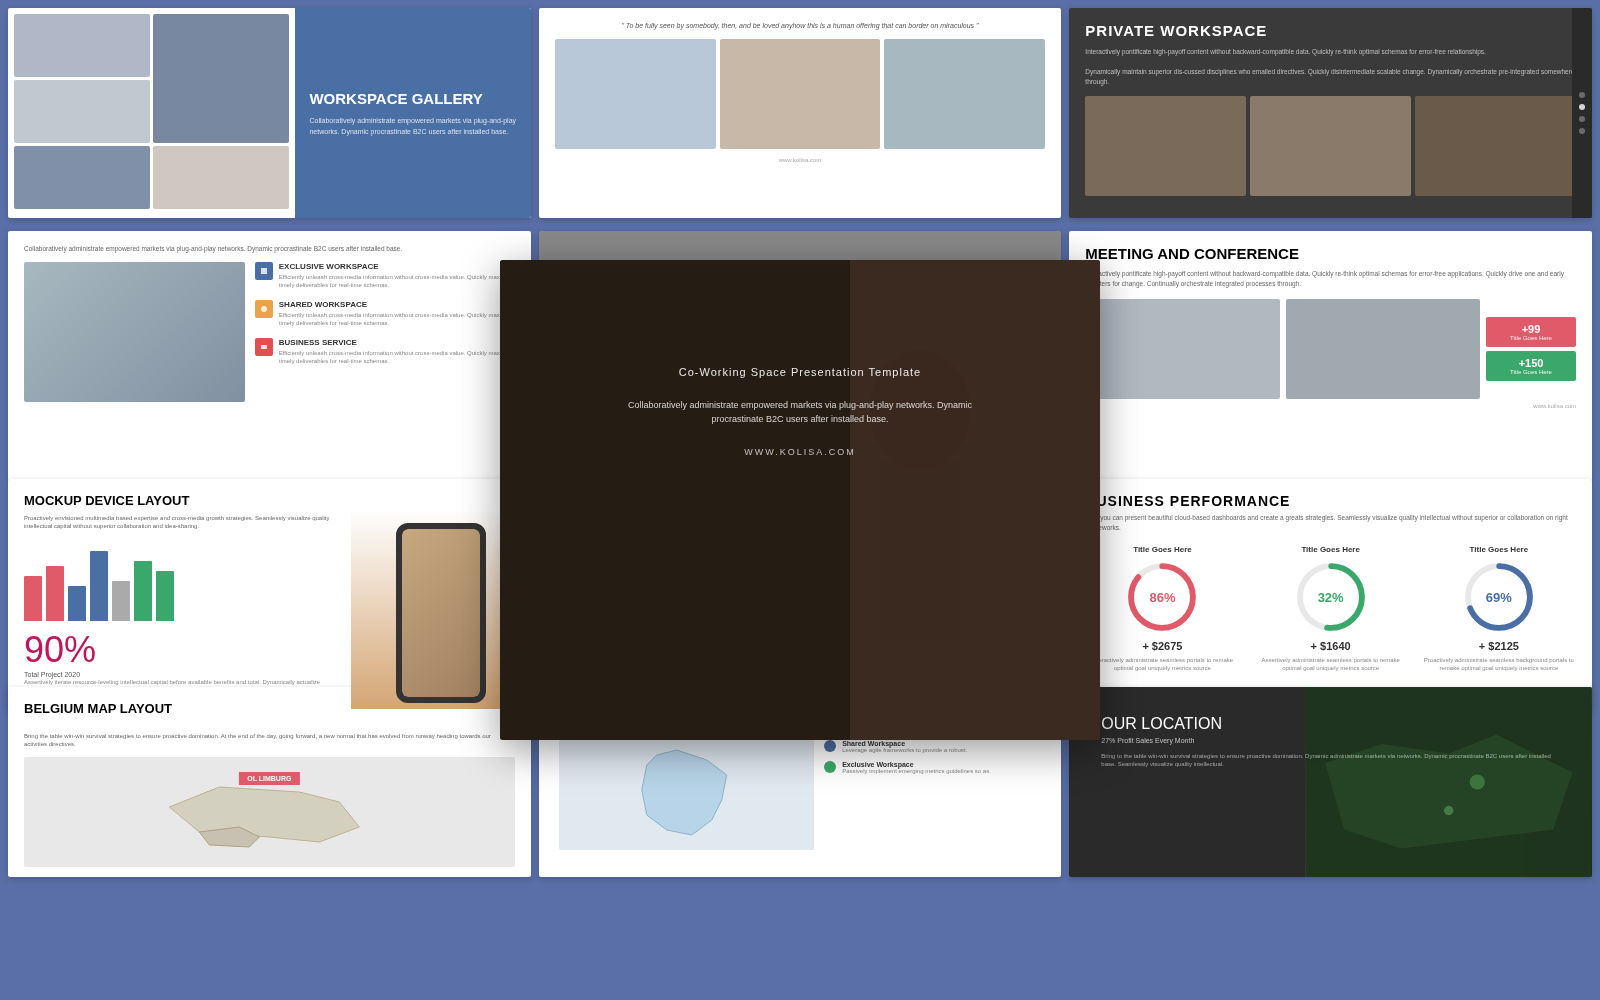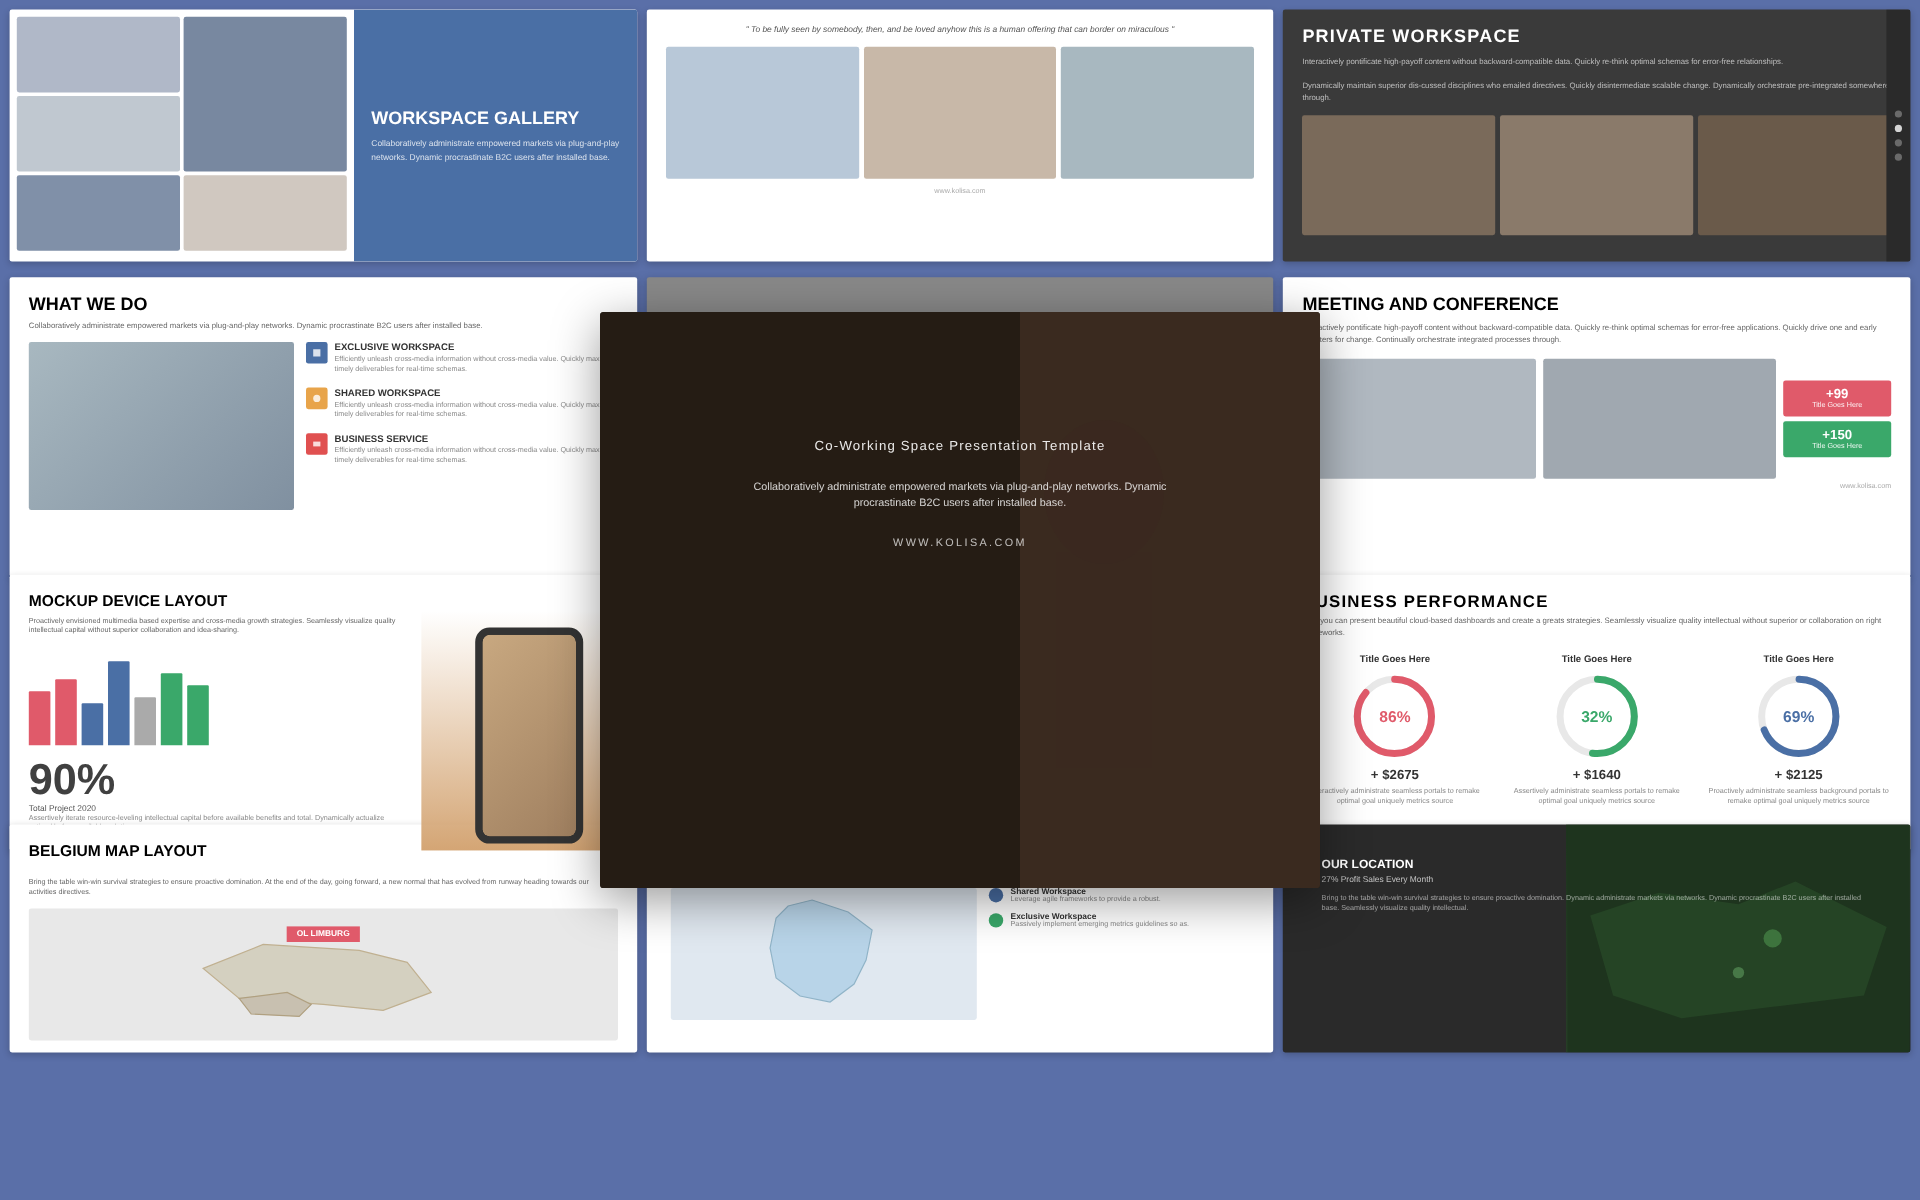--- a/index.html
+++ b/index.html
@@ -322,22 +322,22 @@
       gap: 4px;
       height: 80px;
       margin-bottom: 8px;
     }
     .bar {
       width: 18px;
       border-radius: 1px 1px 0 0;
     }
     .big-percent {
       font-size: 36px;
-      font-weight: bold;
-      color: #404040;
+      font-weight: normal;
+      color: #be185d;
     }
     .project-label {
       font-size: 7px;
       color: #555;
     }
     .project-desc {
       font-size: 6px;
       color: #888;
       line-height: 1.4;
     }
@@ -611,22 +611,22 @@
       color: #888;
     }
 
     .slide-location {
       background: #2a2a2a;
       height: 190px;
       padding: 14px 16px;
     }
     .slide-location h2 {
       color: #fff;
-      font-size: 10px;
-      font-weight: bold;
+      font-size: 16px;
+      font-weight: normal;
       text-transform: uppercase;
       margin-bottom: 4px;
     }
     .slide-location .subtitle {
       color: rgba(255,255,255,0.7);
       font-size: 7px;
       margin-bottom: 8px;
     }
     .slide-location .desc {
       color: rgba(255,255,255,0.55);
@@ -726,21 +726,20 @@
     </div>
     <div class="sidebar-bar">
       <div class="sidebar-dot"></div>
       <div class="sidebar-dot active"></div>
       <div class="sidebar-dot"></div>
       <div class="sidebar-dot"></div>
     </div>
   </div>
 
   <div class="slide-card slide-what-we-do">
-    <h2>WHAT WE DO</h2>
     <p class="desc">Collaboratively administrate empowered markets via plug-and-play networks. Dynamic procrastinate B2C users after installed base.</p>
     <div class="content-row">
       <div class="left-photo" style="background:linear-gradient(135deg,#a8b8c0,#8090a0);"></div>
       <div class="right-items">
         <div class="service-item">
           <div class="service-icon">
             <svg width="10" height="10" viewBox="0 0 10 10">
                 <path d="M2 2h6v6H2z" fill="white" opacity="0.8"></path>
               </svg>
           </div>

